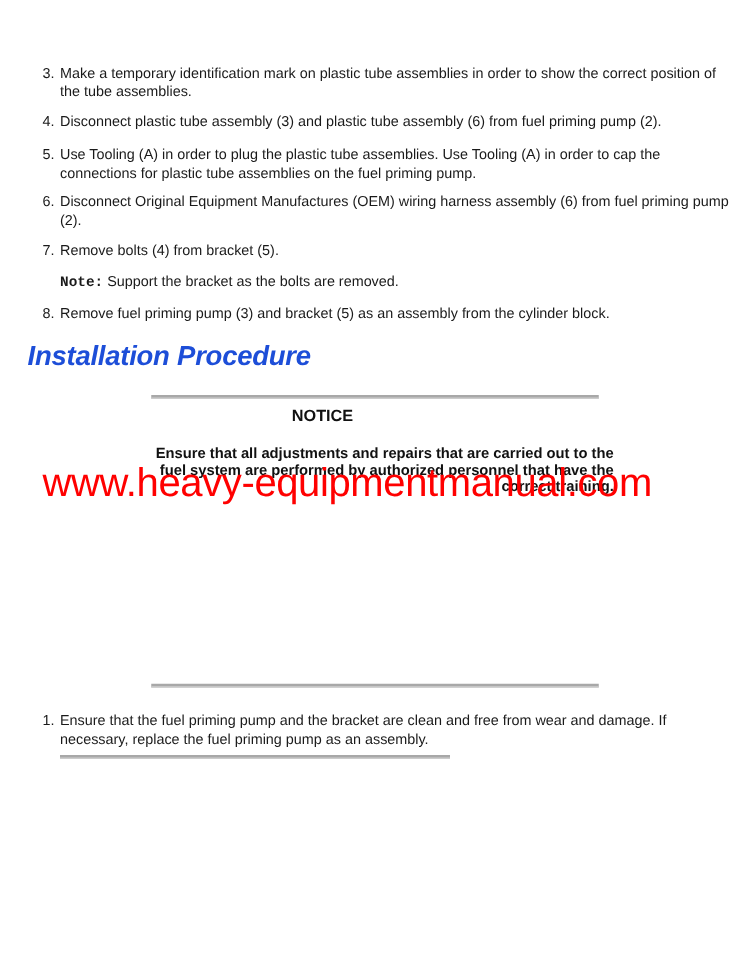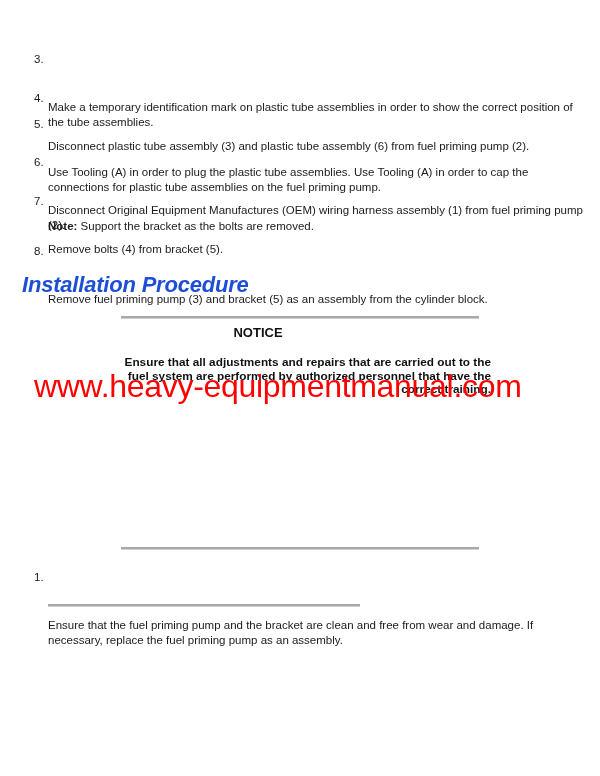--- a/index.html
+++ b/index.html
@@ -6,23 +6,23 @@
     body {
       width: 600px; height: 776px; position: relative; overflow: hidden;
       font-family: "Liberation Sans", sans-serif; color: #111;
     }
     .page { position: absolute; left: 0; top: 0; width: 600px; height: 776px; }
     .step {
       position: absolute; left: 34px; width: 550px;
       font-size: 11.5px; line-height: 15px; color: #1a1a1a;
     }
     .step .num { position: absolute; left: 0; top: 0; width: 14px; }
-    .step .txt { display: block; margin-left: 14px; margin-top: 48px; }
+    .step .txt { display: block; margin-left: 14px; }
     .note { position: absolute; left: 48px; font-size: 11.5px; line-height: 15px; color: #1a1a1a; }
-    .note b { font-weight: bold; }
+    .note b { font-weight: bold; font-family: Liberation Mono, monospace; }
     .heading {
       position: absolute; left: 22px; top: 272px;
       font-size: 22px; font-weight: bold; color: #1d4ed8;
       letter-spacing: -0.2px;
       font-style: italic;
     }
     .rule {
       position: absolute; height: 2px; background: #a8a8a8;
       border-bottom: 1px solid #d0d0d0;
     }
@@ -55,21 +55,21 @@
     <span class="txt">Disconnect plastic tube assembly (3) and plastic tube assembly (6) from fuel priming pump (2).</span>
   </div>
 
   <div class="step" style="top:117px;">
     <span class="num">5.</span>
     <span class="txt">Use Tooling (A) in order to plug the plastic tube assemblies. Use Tooling (A) in order to cap the connections for plastic tube assemblies on the fuel priming pump.</span>
   </div>
 
   <div class="step" style="top:155px;">
     <span class="num">6.</span>
-    <span class="txt">Disconnect Original Equipment Manufactures (OEM) wiring harness assembly (1) from fuel priming pump (2).</span>
+    <span class="txt">Disconnect Original Equipment Manufactures (OEM) wiring harness assembly (6) from fuel priming pump (2).</span>
   </div>
 
   <div class="step" style="top:194px;">
     <span class="num">7.</span>
     <span class="txt">Remove bolts (4) from bracket (5).</span>
   </div>
 
   <div class="note" style="top:219px;">
     <b>Note:</b><span> Support the bracket as the bolts are removed.</span>
   </div>

